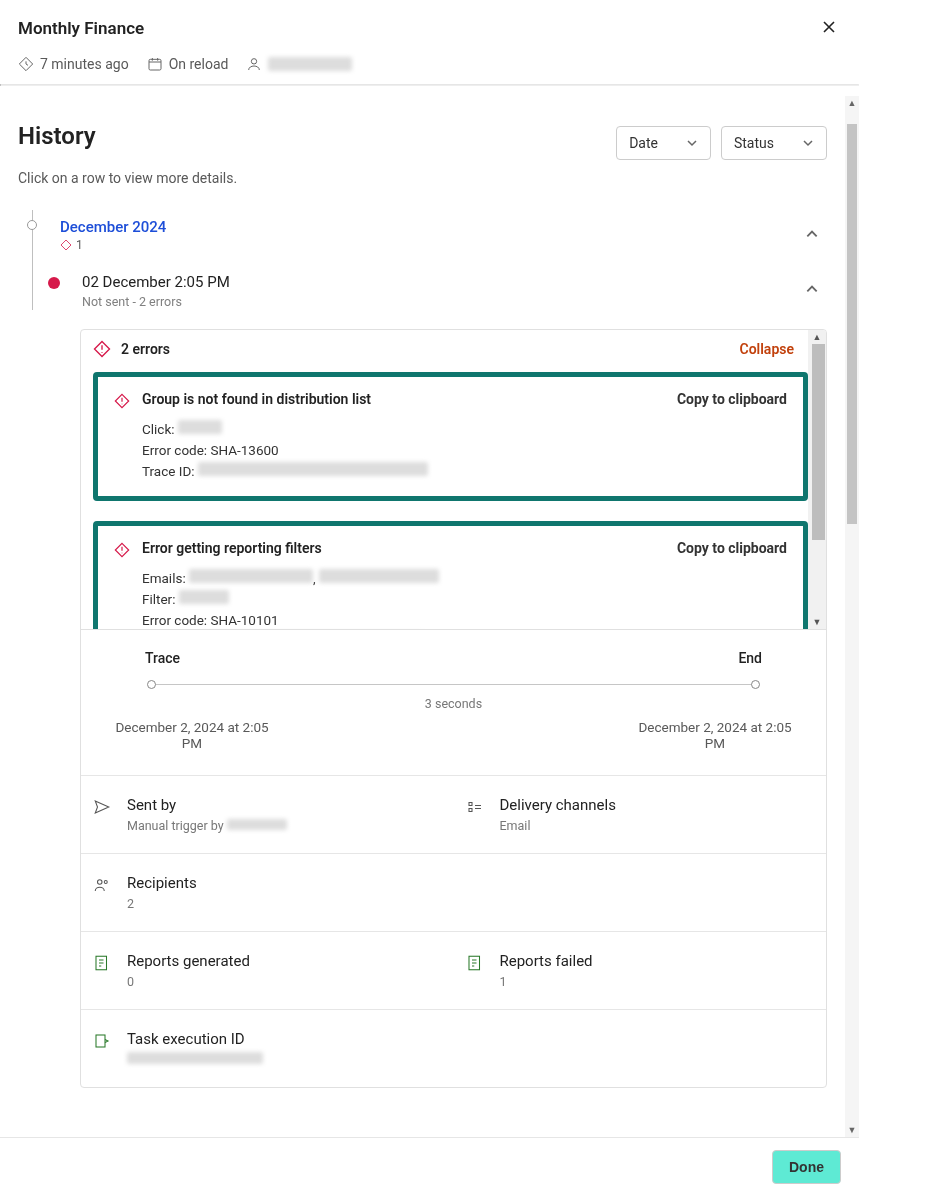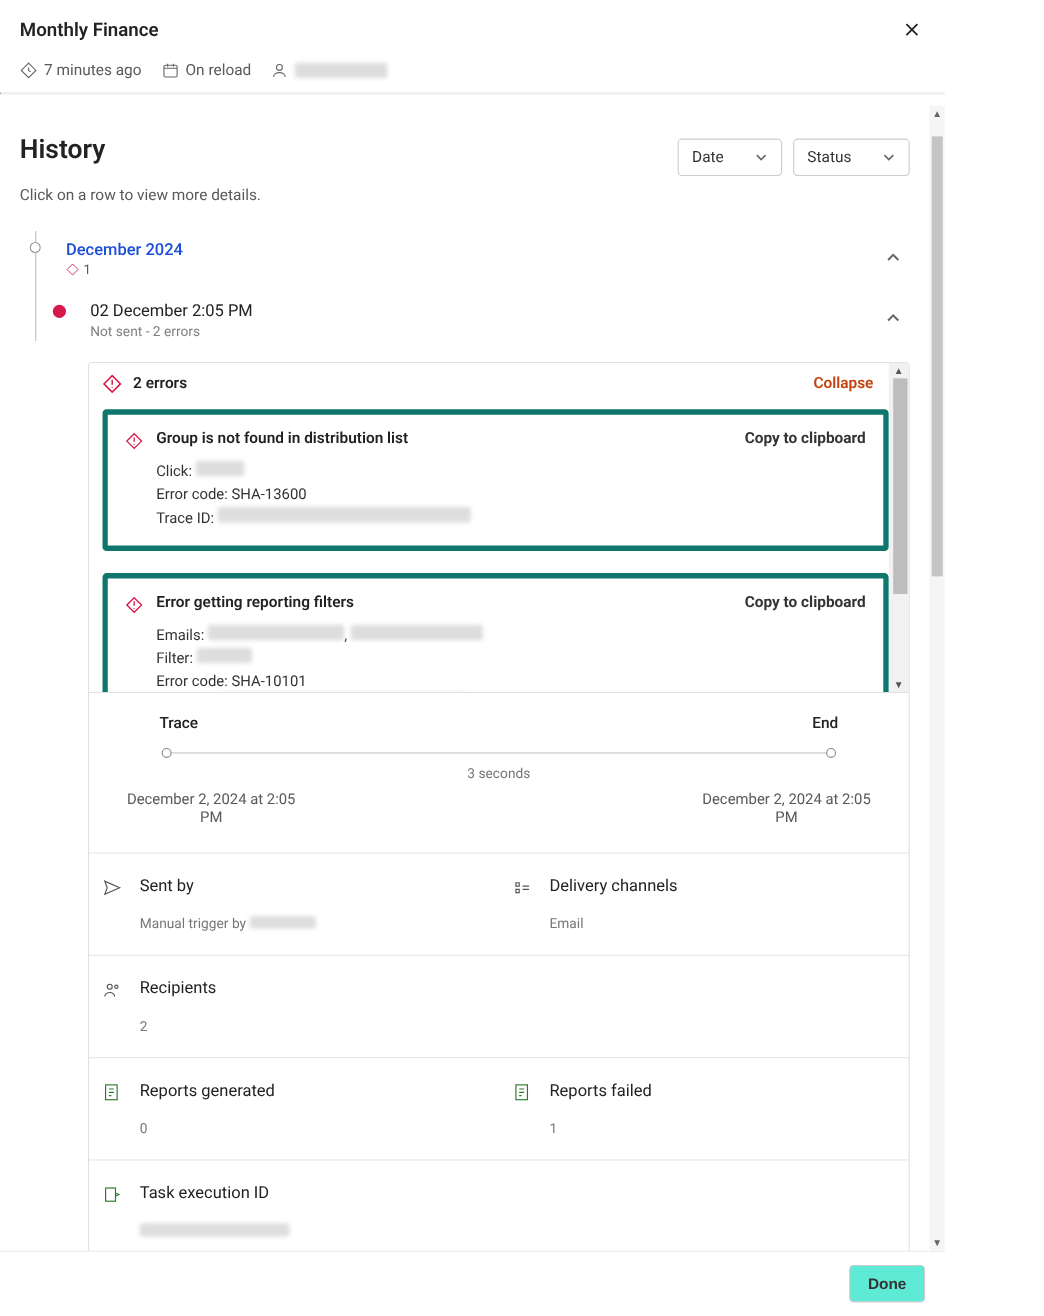--- a/index.html
+++ b/index.html
@@ -84,21 +84,21 @@
   .dur { text-align:center; font-size:12.5px; color:#777; }
   .se-dates { display:flex; justify-content:space-between; font-size:13.5px; color:#595959; margin-top:8px; text-align:center;}
   .se-dates > div{ width:170px;}
 
   
   .grid { border-top:1px solid #e6e6e6; }
   .grid-row { display:flex; border-bottom:1px solid #e6e6e6; }
   .cell { flex:1; display:flex; gap:16px; padding:20px 10px 20px 12px; }
   .cell svg { width:18px; height:18px; flex:none; color:#555; margin-top:2px;}
   .cell-title { font-size:15px; color:#222; }
-  .cell-sub { font-size:12.5px; color:#777; margin-top:19px; }
+  .cell-sub { font-size:12.5px; color:#777; margin-top:4px; }
 
   
   .footer { position:absolute; bottom:0; left:0; right:0; height:58px; display:flex; align-items:center; justify-content:flex-end; padding:0 18px; background:#fff; }
   .done-btn { border:1px solid #ccc; background:#5eead4; border-radius:4px; padding:8px 16px; font-size:14px; font-weight:600; color:#333; cursor:pointer; }
 </style>
 </head>
 <body>
 
 <div class="app">
 

